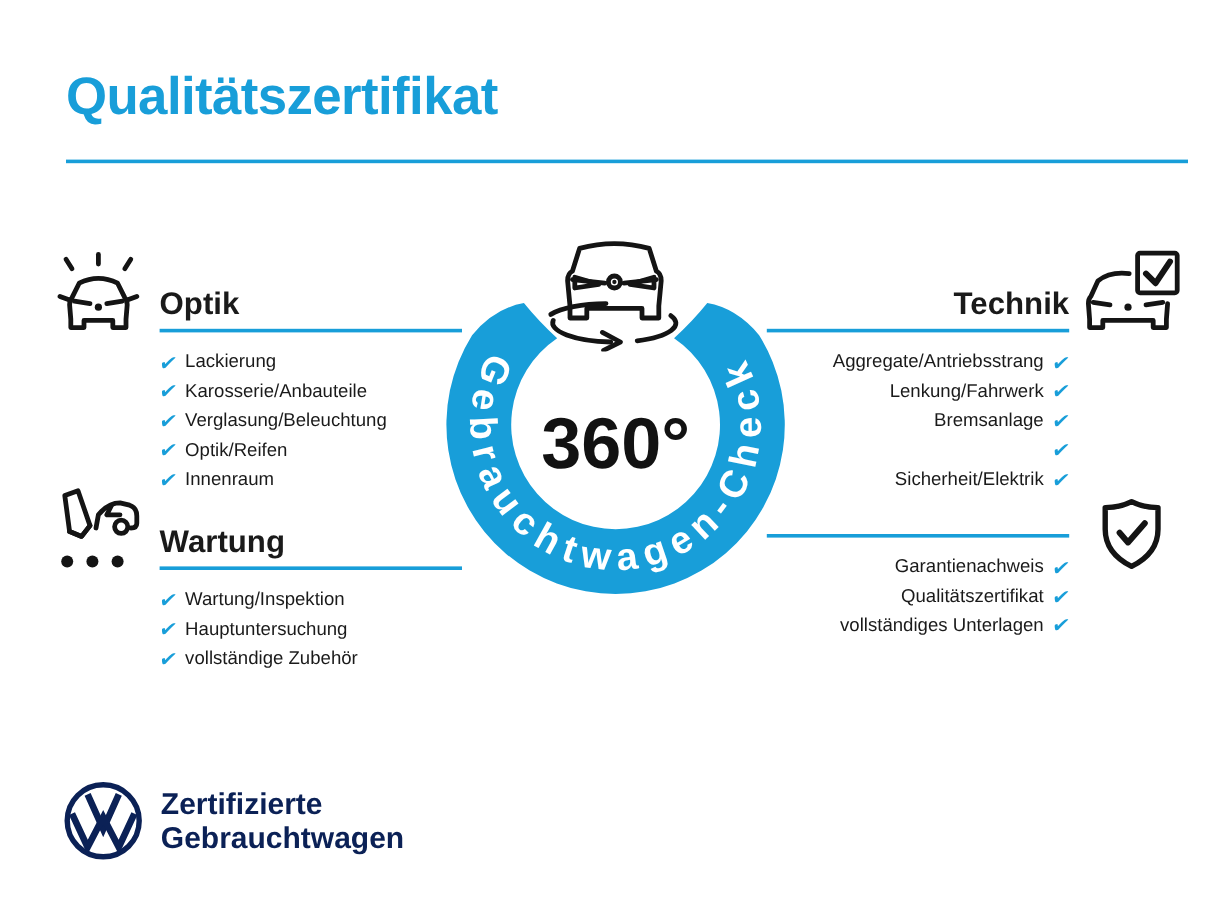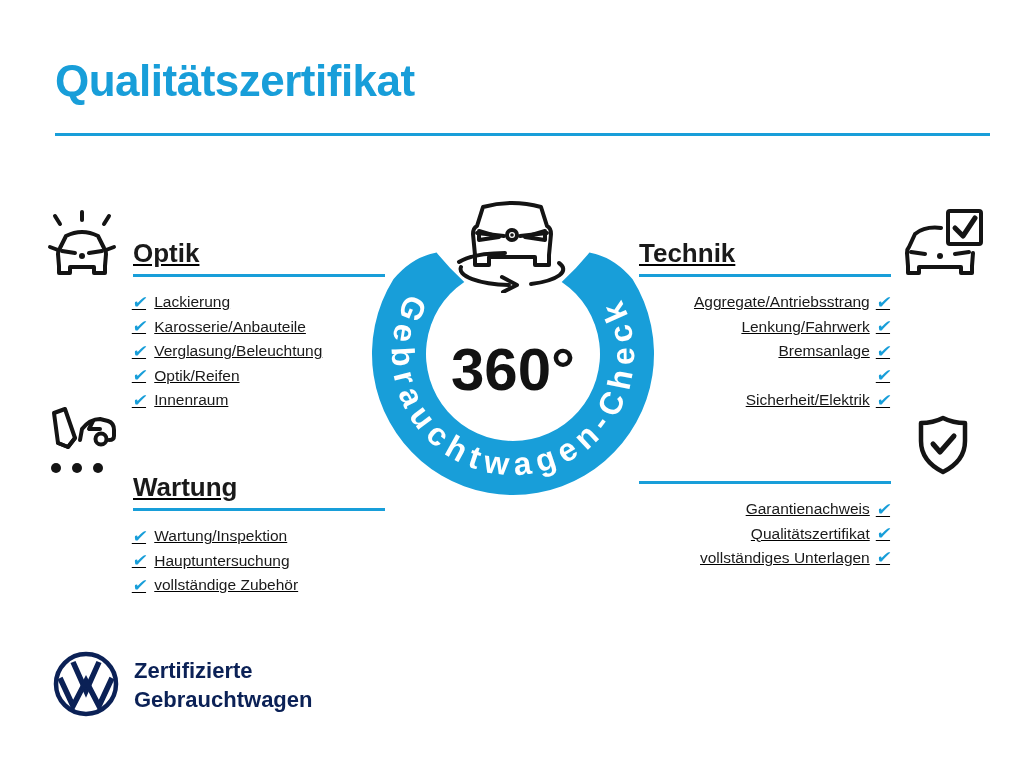--- a/index.html
+++ b/index.html
@@ -21,41 +21,41 @@
     position:absolute;left:55px;top:56px;
     font-size:44px;font-weight:700;color:var(--accent-blue);
     letter-spacing:-0.5px;
   }
   .title-rule{
     position:absolute;left:55px;top:133px;width:935px;height:3px;
     background:var(--accent-blue);
   }
 
   
-  .panel{position:absolute;width:252px;text-decoration:underline;}
+  .panel{position:absolute;width:252px;}
   .panel h2{
     font-size:26px;font-weight:700;color:var(--text-dark);line-height:1.05;
   }
   .panel .rule{height:3px;background:var(--accent-blue);margin-top:7px;}
   .panel ul{list-style:none;margin-top:13px;}
   .panel li{
     display:flex;align-items:center;height:24.4px;
     font-size:15.5px;color:var(--text-dark);white-space:nowrap;
   }
   .panel.left{left:133px;}
-  .panel.right{left:639px;text-align:left;}
+  .panel.right{left:639px;text-align:right;}
   .panel.right li{justify-content:flex-end;}
   .check{
     color:var(--accent-blue);font-weight:700;font-size:17px;
     transform:skewX(-10deg);line-height:1;
   }
   .panel.left  .check{margin-right:7px;}
   .panel.right .check{margin-left:7px;}
   .pos-top{top:240px;}
-  .pos-bottom{top:438px;margin-top:36px;}
+  .pos-bottom{top:438px;}
 
   
   .corner-icon{position:absolute;}
   .corner-icon svg{display:block;}
   .line{stroke:var(--ink);stroke-width:4;fill:none;stroke-linecap:round;stroke-linejoin:round;}
   .line.thick{stroke-width:5;}
   .dot{fill:var(--ink);stroke:none;}
 
   
   .badge-ring{position:absolute;left:342px;top:183px;width:342px;height:342px;}
@@ -68,21 +68,21 @@
     fill:#121212;font-weight:700;font-size:60px;
     font-family:"Liberation Sans","DejaVu Sans",sans-serif;
   }
   .badge-car{position:absolute;left:447px;top:193px;width:130px;height:100px;}
 
   
   .vw-logo{position:absolute;left:50px;top:648px;width:72px;height:72px;}
   .vw-stroke{stroke:var(--brand-navy);fill:none;stroke-linejoin:miter;}
   .footer-claim{
     position:absolute;left:134px;top:656px;
-    font-size:22px;font-weight:700;color:var(--brand-navy);line-height:29px;
+    font-size:25px;font-weight:700;color:var(--brand-navy);line-height:29px;
   }
 </style>
 </head>
 <body>
 
 <div class="stage">
 
   <h1 class="page-title">Qualitätszertifikat</h1>
   <div class="title-rule"></div>
 

